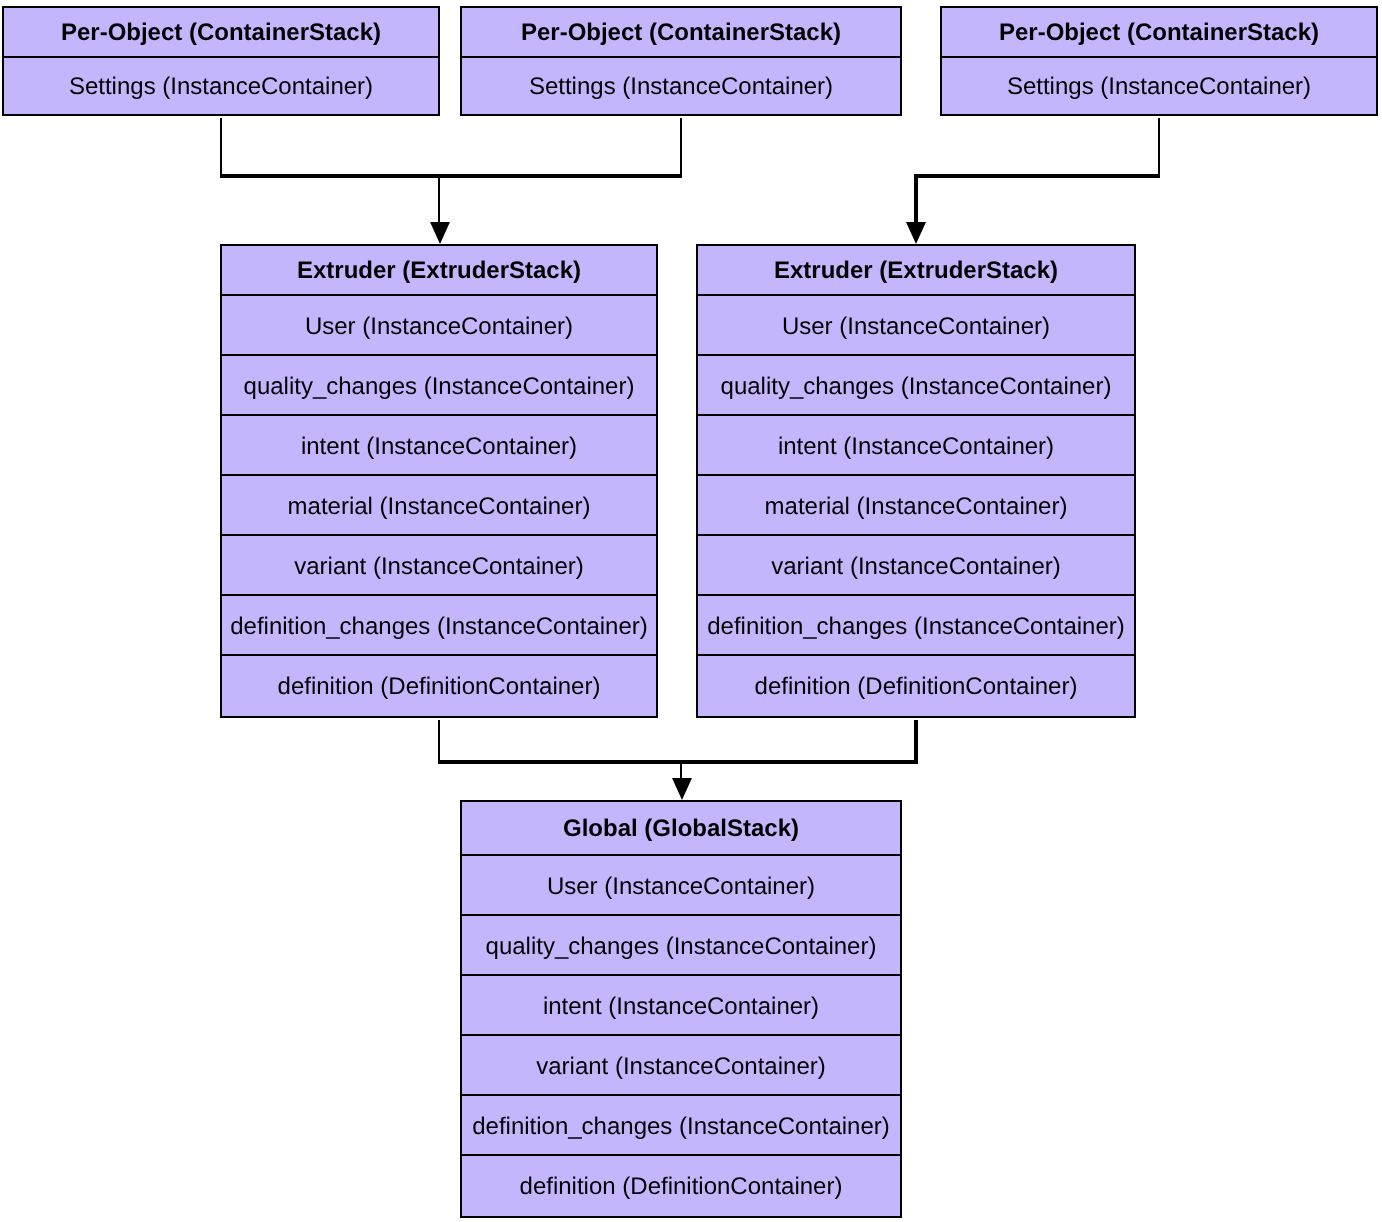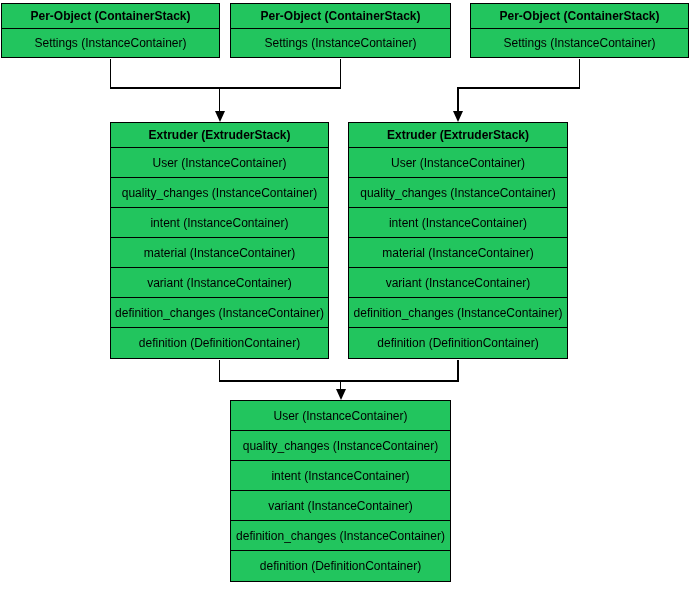--- a/index.html
+++ b/index.html
@@ -12,21 +12,21 @@
     width: 691px;
     height: 611px;
     background: #ffffff;
     font-family: "Liberation Sans", sans-serif;
     font-size: 12px;
     color: #000000;
     overflow: hidden;
   }
   .node {
     position: absolute;
-    background: #22c55e;
+    background: #c4b5fd;
     border: 1.5px solid #000000;
     box-sizing: border-box;
     z-index: 2;
   }
   .node-header {
     display: flex;
     align-items: center;
     justify-content: center;
     font-weight: bold;
     border-bottom: 1.5px solid #000000;
@@ -88,20 +88,21 @@
       <div class="node-header" style="height: 25px;">Extruder (ExtruderStack)</div>
       <div class="node-row" style="height: 30px;">User (InstanceContainer)</div>
       <div class="node-row" style="height: 30px;">quality_changes (InstanceContainer)</div>
       <div class="node-row" style="height: 30px;">intent (InstanceContainer)</div>
       <div class="node-row" style="height: 30px;">material (InstanceContainer)</div>
       <div class="node-row" style="height: 30px;">variant (InstanceContainer)</div>
       <div class="node-row" style="height: 30px;">definition_changes (InstanceContainer)</div>
       <div class="node-row" style="height: 30px;">definition (DefinitionContainer)</div>
     </div>
     <div class="node" style="left: 230px; top: 400px; width: 221px;">
+      <div class="node-header" style="height: 27px;">Global (GlobalStack)</div>
       <div class="node-row" style="height: 30px;">User (InstanceContainer)</div>
       <div class="node-row" style="height: 30px;">quality_changes (InstanceContainer)</div>
       <div class="node-row" style="height: 30px;">intent (InstanceContainer)</div>
       <div class="node-row" style="height: 30px;">variant (InstanceContainer)</div>
       <div class="node-row" style="height: 30px;">definition_changes (InstanceContainer)</div>
       <div class="node-row" style="height: 30px;">definition (DefinitionContainer)</div>
     </div>
     <div class="edge-line" style="left: 109.75px; top: 59px; width: 1.5px; height: 30px;"></div>
     <div class="edge-line" style="left: 339.75px; top: 59px; width: 1.5px; height: 30px;"></div>
     <div class="edge-line" style="left: 109.75px; top: 87.25px; width: 231.5px; height: 1.5px;"></div>

